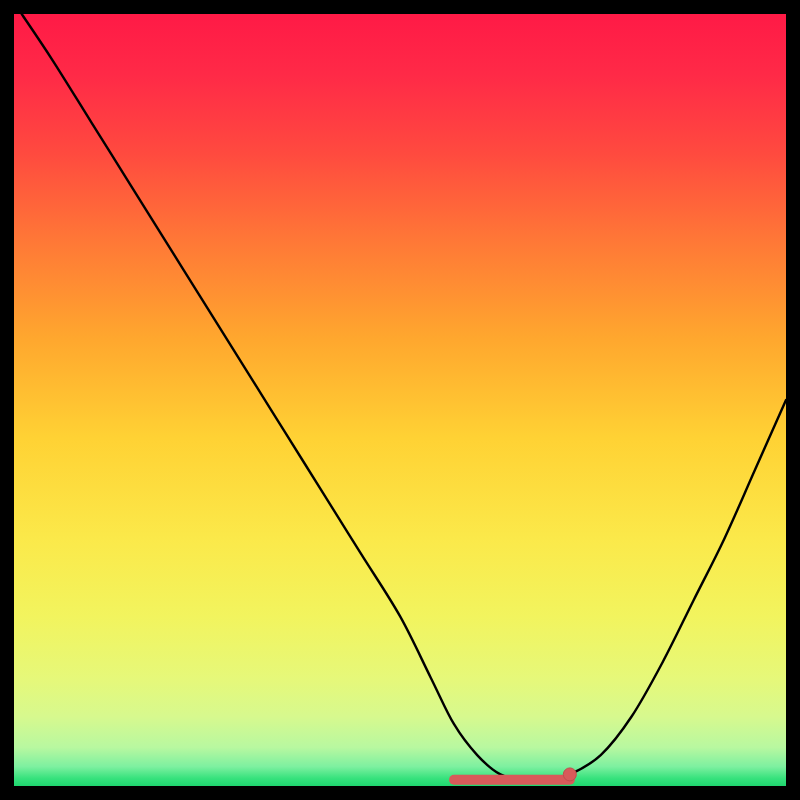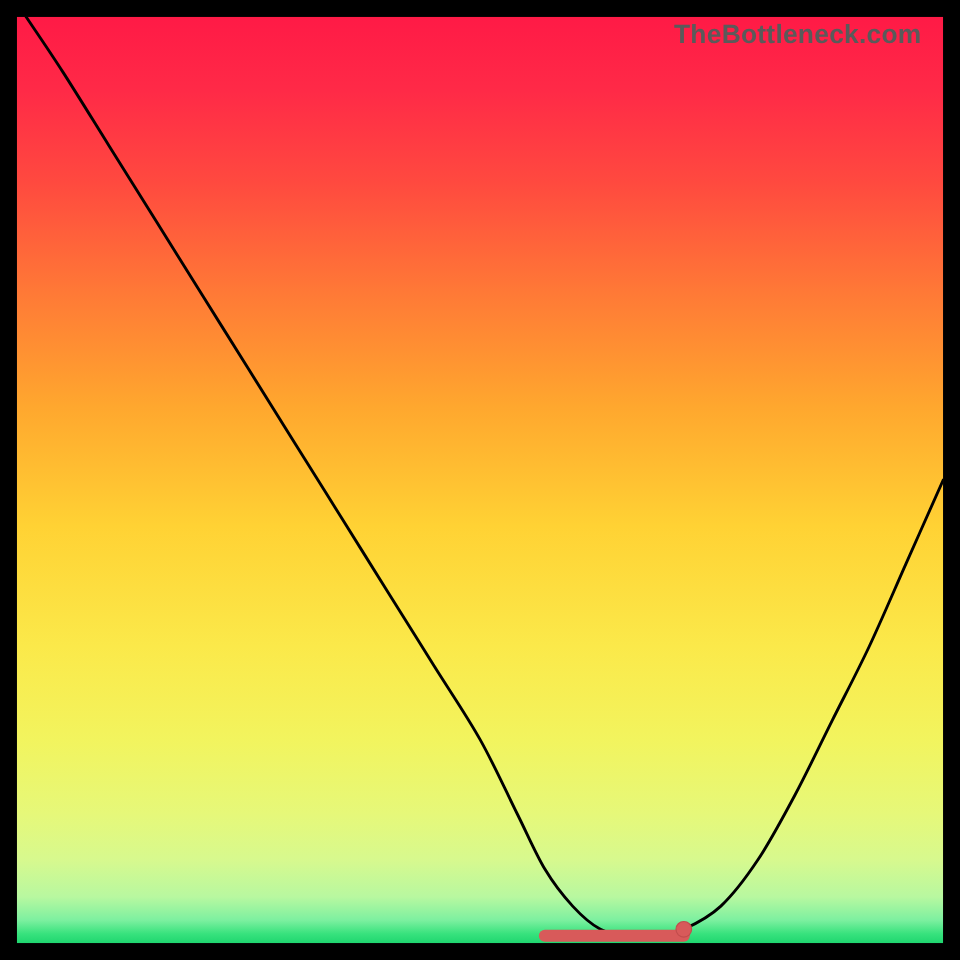--- a/index.html
+++ b/index.html
@@ -72,14 +72,13 @@
     </defs>
     <rect x="0" y="0" width="772" height="772" fill="url(#heat)"></rect>
   </svg>
 
   <svg class="curve" viewBox="0 0 772 772" preserveAspectRatio="none">
     <path id="curve-path" fill="none" stroke-width="2.4" stroke-linecap="round" stroke-linejoin="round" d="M 7.72 0 C 12.866666666666667 7.720000000000009, 27.020000000000003 28.30666666666671, 38.6 46.32000000000005 C 50.18 64.33333333333339, 64.33333333333334 87.49333333333338, 77.2 108.08000000000004 C 90.06666666666666 128.6666666666667, 102.93333333333334 149.25333333333336, 115.8 169.84000000000003 C 128.66666666666666 190.4266666666667, 141.53333333333333 211.01333333333335, 154.4 231.60000000000002 C 167.26666666666668 252.1866666666667, 180.13333333333333 272.77333333333337, 193 293.36 C 205.86666666666667 313.94666666666666, 218.73333333333332 334.5333333333333, 231.6 355.11999999999995 C 244.46666666666667 375.7066666666666, 257.3333333333333 396.2933333333333, 270.2 416.88 C 283.06666666666666 437.4666666666667, 295.93333333333334 458.05333333333334, 308.8 478.64 C 321.6666666666667 499.22666666666663, 334.53333333333336 519.8133333333333, 347.40000000000003 540.4 C 360.2666666666667 560.9866666666667, 374.42 581.5733333333333, 386 602.16 C 397.58 622.7466666666667, 407.8733333333334 645.9066666666666, 416.88000000000005 663.92 C 425.8866666666667 681.9333333333333, 432.32 697.3733333333333, 440.03999999999996 710.24 C 447.75999999999993 723.1066666666667, 455.47999999999996 732.7566666666667, 463.2 741.12 C 470.92 749.4833333333333, 478.64 756.3026666666666, 486.36 760.42 C 494.08000000000004 764.5373333333333, 501.80000000000007 764.9233333333333, 509.52000000000004 765.824 C 517.24 766.7246666666666, 524.9599999999999 766.7246666666666, 532.68 765.824 C 540.4 764.9233333333333, 546.8333333333334 764.5373333333333, 555.84 760.42 C 564.8466666666667 756.3026666666666, 576.4266666666667 750.77, 586.72 741.12 C 597.0133333333333 731.47, 607.3066666666667 717.96, 617.6 702.52 C 627.8933333333333 687.0799999999999, 638.1866666666667 667.78, 648.48 648.48 C 658.7733333333333 629.1800000000001, 669.0666666666667 607.3066666666667, 679.36 586.72 C 689.6533333333333 566.1333333333333, 699.9466666666667 546.8333333333334, 710.24 524.96 C 720.5333333333333 503.0866666666667, 730.8266666666667 478.64000000000004, 741.12 455.48 C 751.4133333333333 432.32, 766.8533333333334 397.58, 772 386" stroke="#000000"></path>
     <path id="flat-path" fill="none" stroke-width="10" stroke-linecap="round" d="M 440.03999999999996 765.824 L 555.84 765.824" stroke="#d85a5a"></path>
     <circle id="end-dot" r="6.5" cx="555.84" cy="760.42" fill="#d85a5a" stroke="#c24d4d" stroke-width="1"></circle>
   </svg>
 
-  <div class="watermark">TheBottleneck.com</div>
 </div>
 
 </body></html>

